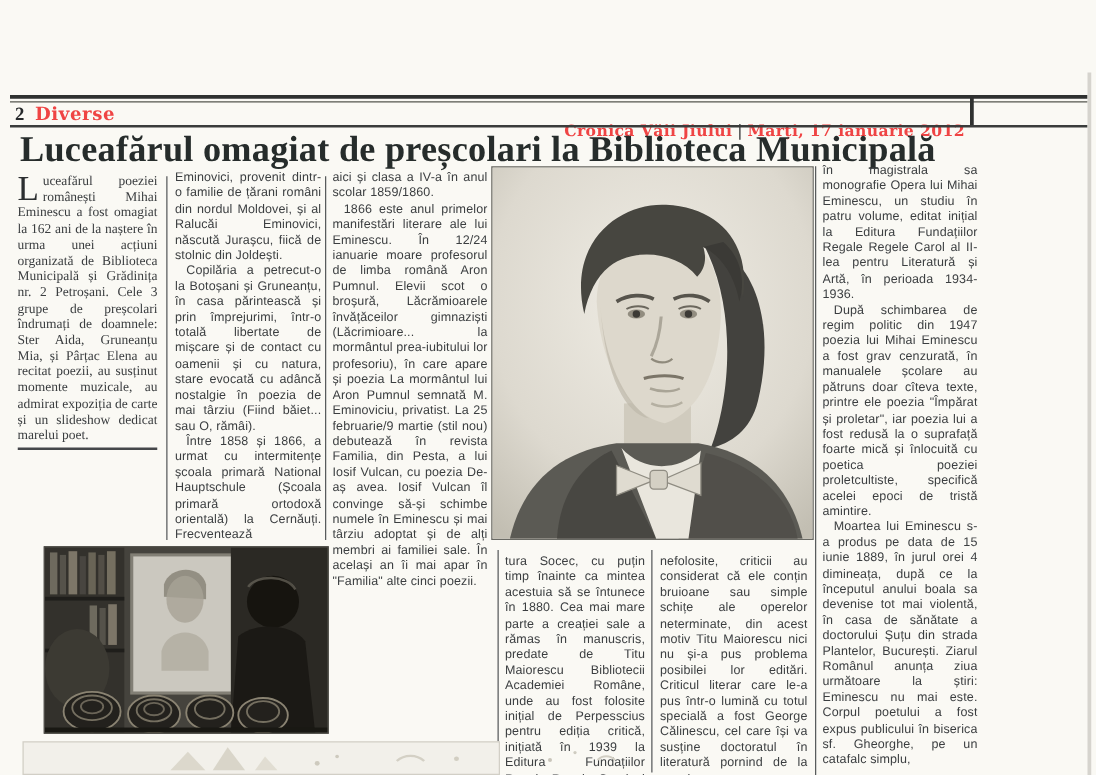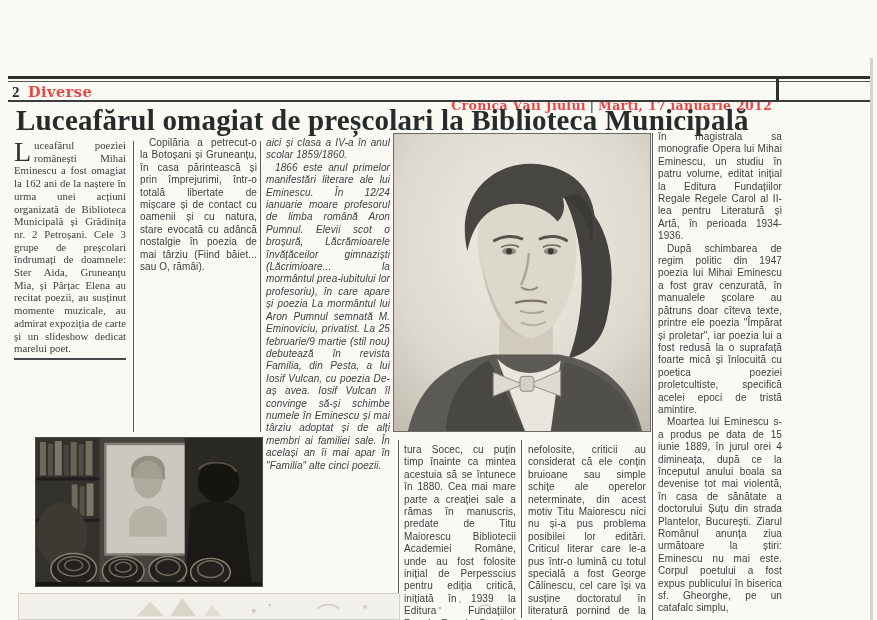--- a/index.html
+++ b/index.html
@@ -30,21 +30,21 @@
   }
   
   .col { position:absolute; overflow:hidden; text-align:justify; }
   .sans { font-family:"Liberation Sans", sans-serif; font-size:10px; line-height:12.4px; letter-spacing:0.1px; color:#3b3e40; }
   .serifcol { font-family:"Liberation Serif", serif; font-size:10.8px; line-height:12.7px; color:#33363
 8; }
   .col p { margin:0; }
   .col p.ind { text-indent:9px; }
   .col1 { left:14px; top:139px; width:112px; height:298px; }
   .col2 { left:140px; top:137px; width:117px; height:300px; }
-  .col3 { left:266px; top:137px; width:124px; height:456px;font-style:italic; }
+  .col3 { left:266px; top:137px; width:124px; height:456px; }
   .col4a { left:404px; top:444px; width:112px; height:176px; }
   .col4b { left:528px; top:444px; width:118px; height:176px; }
   .col5 { left:658px; top:131px; width:124px; height:489px; }
   .dropcap {
     float:left; font-family:"Liberation Serif", serif; font-size:28px; line-height:24px;
     padding:1px 3px 0 0; color:#2b2e30;
   }
   .lead-rule { width:100%; height:2px; background:#45474a; margin:3px 0 7px 0; }
   
   .vr { position:absolute; width:1.3px; background:#585b5c; }
@@ -89,21 +89,23 @@
   <div class="rule-thin"></div>
 
   <h1 class="headline">Luceafărul omagiat de preșcolari la Biblioteca Municipală</h1>
 
   <div class="col col1">
     <p class="serifcol"><span class="dropcap">L</span><span>uceafărul poeziei românești Mihai Eminescu a fost omagiat la 162 ani de la naștere în urma unei acțiuni organizată de Biblioteca Municipală și Grădinița nr. 2 Petroșani. Cele 3 grupe de preșcolari îndrumați de doamnele: Ster Aida, Gruneanțu Mia, și Pârțac Elena au recitat poezii, au susținut momente muzicale, au admirat expoziția de carte și un slideshow dedicat marelui poet.</span></p>
     <div class="lead-rule"></div>
   </div>
 
   <div class="col col2 sans">
+    <p>Eminovici, provenit dintr-o familie de țărani români din nordul Moldovei, și al Ralucăi Eminovici, născută Jurașcu, fiică de stolnic din Joldești.</p>
     <p class="ind">Copilăria a petrecut-o la Botoșani și Gruneanțu, în casa părintească și prin împrejurimi, într-o totală libertate de mișcare și de contact cu oamenii și cu natura, stare evocată cu adâncă nostalgie în poezia de mai târziu (Fiind băiet... sau O, rămâi).</p>
+    <p class="ind">Între 1858 și 1866, a urmat cu intermitențe școala primară National Hauptschule (Școala primară ortodoxă orientală) la Cernăuți. Frecventează</p>
   </div>
 
   <div class="col col3 sans">
     <p>aici și clasa a IV-a în anul scolar 1859/1860.</p>
     <p class="ind">1866 este anul primelor manifestări literare ale lui Eminescu. În 12/24 ianuarie moare profesorul de limba română Aron Pumnul. Elevii scot o broșură, Lăcrămioarele învățăceilor gimnaziști (Lăcrimioare... la mormântul prea-iubitului lor profesoriu), în care apare și poezia La mormântul lui Aron Pumnul semnată M. Eminoviciu, privatist. La 25 februarie/9 martie (stil nou) debutează în revista Familia, din Pesta, a lui Iosif Vulcan, cu poezia De-aș avea. Iosif Vulcan îl convinge să-și schimbe numele în Eminescu și mai târziu adoptat și de alți membri ai familiei sale. În același an îi mai apar în "Familia" alte cinci poezii.</p>
   </div>
 
   <div class="col col4a sans">
     <p>tura Socec, cu puțin timp înainte ca mintea acestuia să se întunece în 1880. Cea mai mare parte a creației sale a rămas în manuscris, predate de Titu Maiorescu Bibliotecii Academiei Române, unde au fost folosite inițial de Perpesscius pentru ediția critică, inițiată în 1939 la Editura Fundațiilor Regale Regele Carol al II-</p>
   </div>

